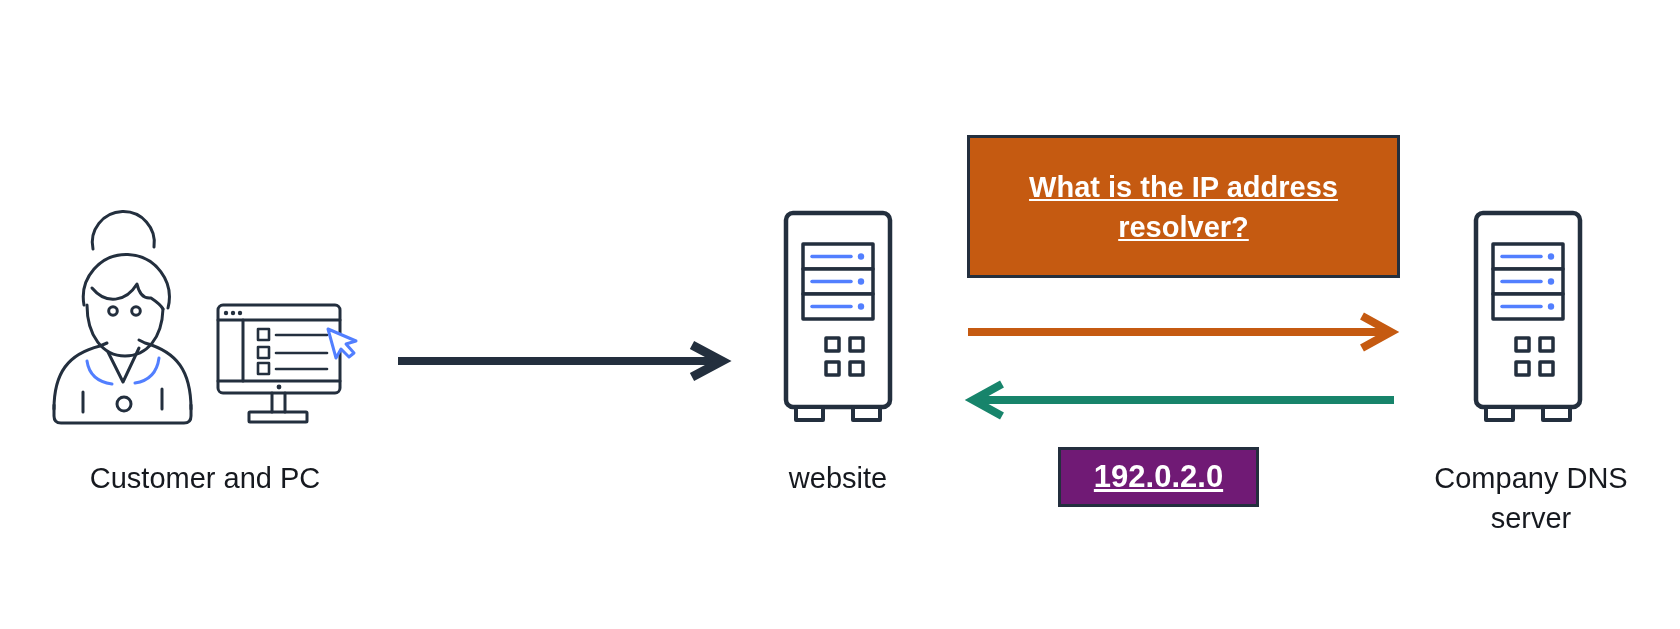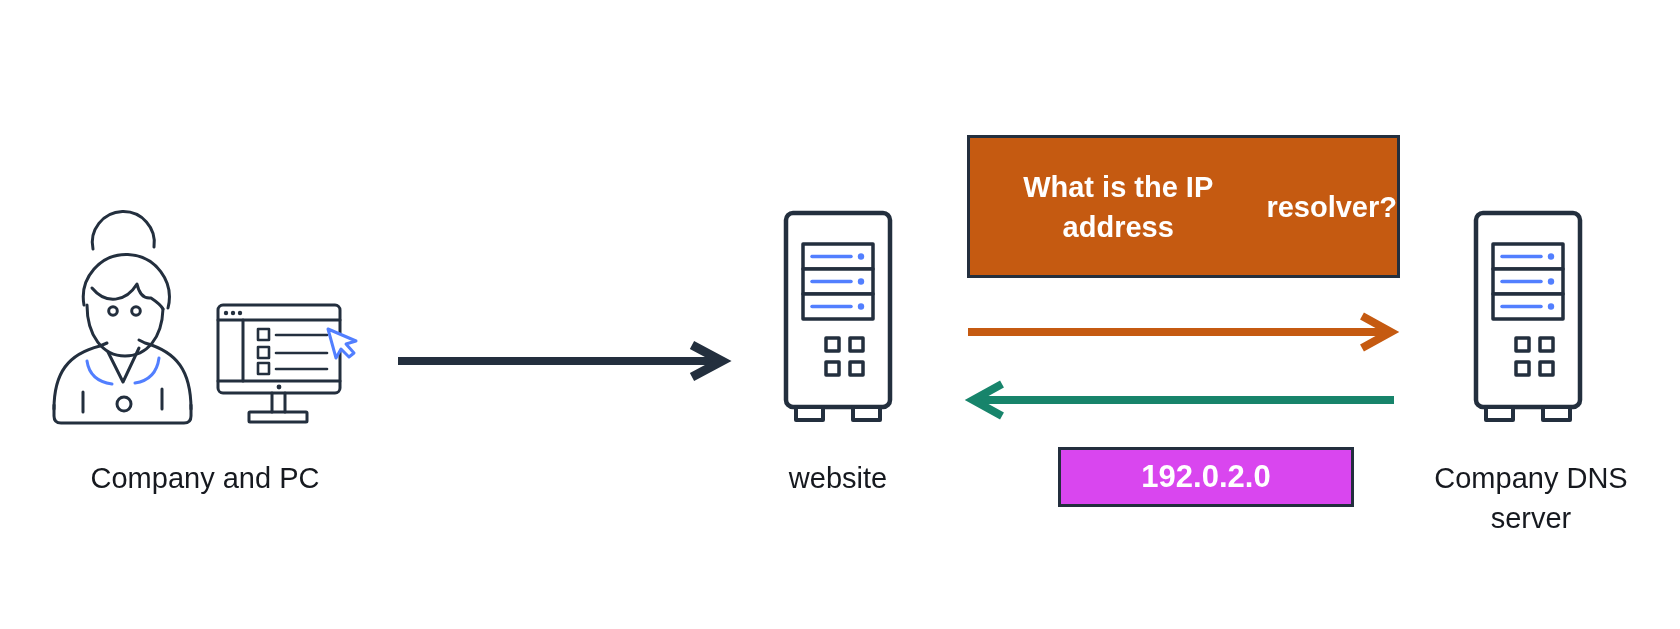--- a/index.html
+++ b/index.html
@@ -4,29 +4,29 @@
 <style>
   html,body{margin:0;padding:0;background:#ffffff;}
   .canvas{
     position:relative;width:1680px;height:629px;background:#ffffff;
     font-family:"Liberation Sans",sans-serif;overflow:hidden;
   }
   .abs{position:absolute;}
   
   .msg-box{
     box-sizing:border-box;border:3px solid #232F3E;color:#ffffff;
-    display:flex;align-items:center;justify-content:center;
-    text-align:center;font-weight:bold;
+    display:flex;flex-direction:column;align-items:center;justify-content:center;
+    text-align:center;font-weight:bold;text-decoration:underline;
   }
   .query-box{
     left:967px;top:135px;width:433px;height:143px;background:#C55A11;
     font-size:29px;line-height:40px;
   }
   .answer-box{
-    left:1058px;top:447px;width:296px;height:60px;background:#d946ef;
+    left:1058px;top:447px;width:201px;height:60px;background:#701a75;
     font-size:31px;line-height:34px;
   }
   
   .node-label{
     color:#16191F;font-size:29px;line-height:40px;text-align:center;
     font-weight:normal;
   }
   .lbl-customer{left:30px;top:458px;width:350px;}
   .lbl-resolver{left:688px;top:458px;width:300px;}
   .lbl-company{left:1378px;top:458px;width:306px;}
@@ -89,21 +89,21 @@
       <path d="M 232,188 L 232,207 M 245,188 L 245,207"></path>
       <rect x="209" y="207" width="58" height="10" rx="1"></rect>
     </g>
 
     <g>
       <path d="M 288,124 L 296,153 L 301,144 L 309,152 L 314,148 L 306,139 L 316,136 Z" fill="#ffffff" stroke="#527FFF" stroke-width="3" stroke-linejoin="round"></path>
     </g>
   </svg>
 
   <div class="abs node-label lbl-customer">
-    <span>Company and PC</span>
+    <span>Customer and PC</span>
   </div>
 
   <svg class="abs" style="left:392px;top:338px;" width="340" height="46" viewBox="0 0 340 46">
     <g fill="none" stroke="#232F3E" stroke-width="9" stroke-linejoin="miter">
       <path d="M 6,23 L 322,23" stroke-width="8"></path>
       <path d="M 300,7 L 330,23 L 300,39"></path>
     </g>
   </svg>
 
   <svg class="abs" style="left:781px;top:208px;" width="114" height="232" viewBox="0 0 114 232">

